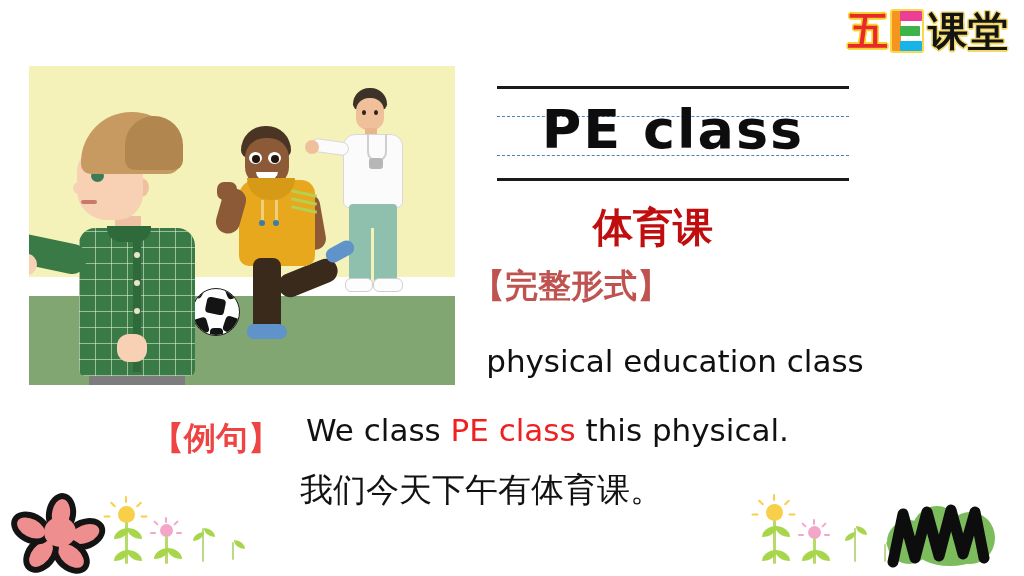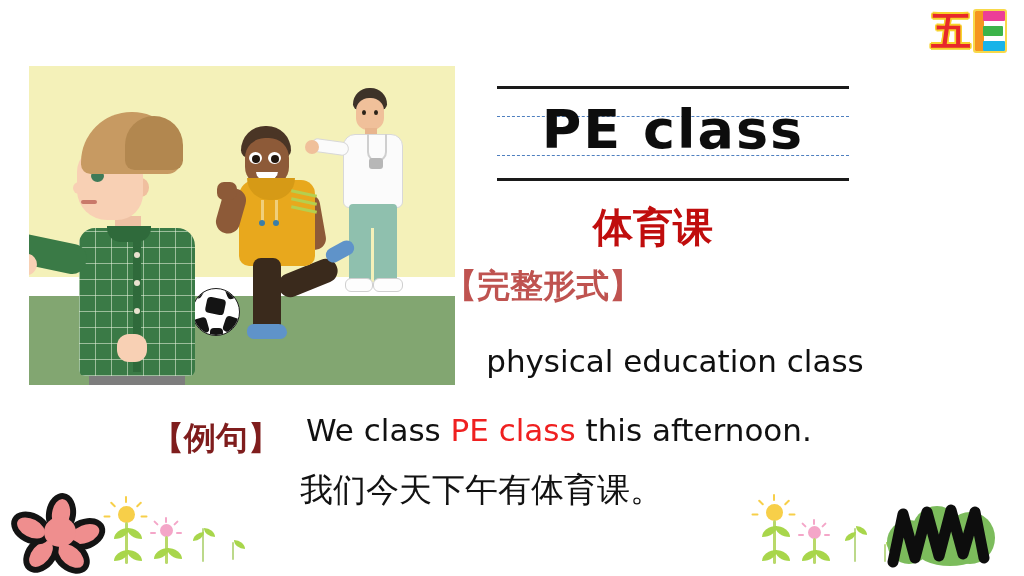--- a/index.html
+++ b/index.html
@@ -210,21 +210,21 @@
     text-align:center;
     font-family:"DejaVu Sans", sans-serif;
     font-size:40px;
     font-weight:bold;
     color:#c00d0d;
     line-height:48px;
     white-space:nowrap;
   }
   .full-label {
     position:absolute;
-    left:444px; top:266px;
+    left:472px; top:266px;
     font-family:"DejaVu Sans", sans-serif;
     font-size:33px;
     font-weight:bold;
     color:#bf5350;
     line-height:40px;
     white-space:nowrap;
   }
   .full-form {
     position:absolute;
     left:460px; top:341px; width:430px;
@@ -237,21 +237,21 @@
     white-space:nowrap;
   }
 
   
   .ex-label {
     position:absolute;
     left:152px; top:418px;
     font-family:"DejaVu Sans", sans-serif;
     font-size:32px;
     font-weight:bold;
-    color:#7f1d1d;
+    color:#ef4444;
     line-height:40px;
     white-space:nowrap;
     text-align:right;
   }
   .ex-en {
     position:absolute;
     left:306px; top:409px;
     font-family:"DejaVu Sans", sans-serif;
     font-size:31px;
     color:#111111;
@@ -318,20 +318,21 @@
 
 <div class="logo">
   <span class="logo-wu">五</span>
   <span class="logo-e">
     <span class="e-glow"></span>
     <span class="e-stem"></span>
     <span class="e-bar b1"></span>
     <span class="e-bar b2"></span>
     <span class="e-bar b3"></span>
   </span>
+  <span class="logo-ketang">课堂</span>
 </div>
 
 <div class="illus">
   <div class="sky"></div>
   <div class="white"></div>
   <div class="field"></div>
 
   <div class="coach">
     <div class="c-hair"></div>
     <div class="c-head"></div>
@@ -419,21 +420,21 @@
   <div class="title-text">PE class</div>
 </div>
 
 <div class="cn-title">体育课</div>
 
 <div class="full-label">【完整形式】</div>
 <div class="full-form">physical education class</div>
 
 <div class="ex-label">【例句】</div>
 <div class="ex-en">
-  <span>We class </span><span class="hl">PE class</span><span> this afternoon.</span>
+  <span>We class </span><span class="hl">PE class</span><span> this physical.</span>
 </div>
 <div class="ex-cn">我们今天下午有体育课。</div>
 
 <div class="deco bigflower">
   <span class="pet p1"></span>
   <span class="pet p2"></span>
   <span class="pet p3"></span>
   <span class="pet p4"></span>
   <span class="pet p5"></span>
   <span class="core"></span>

